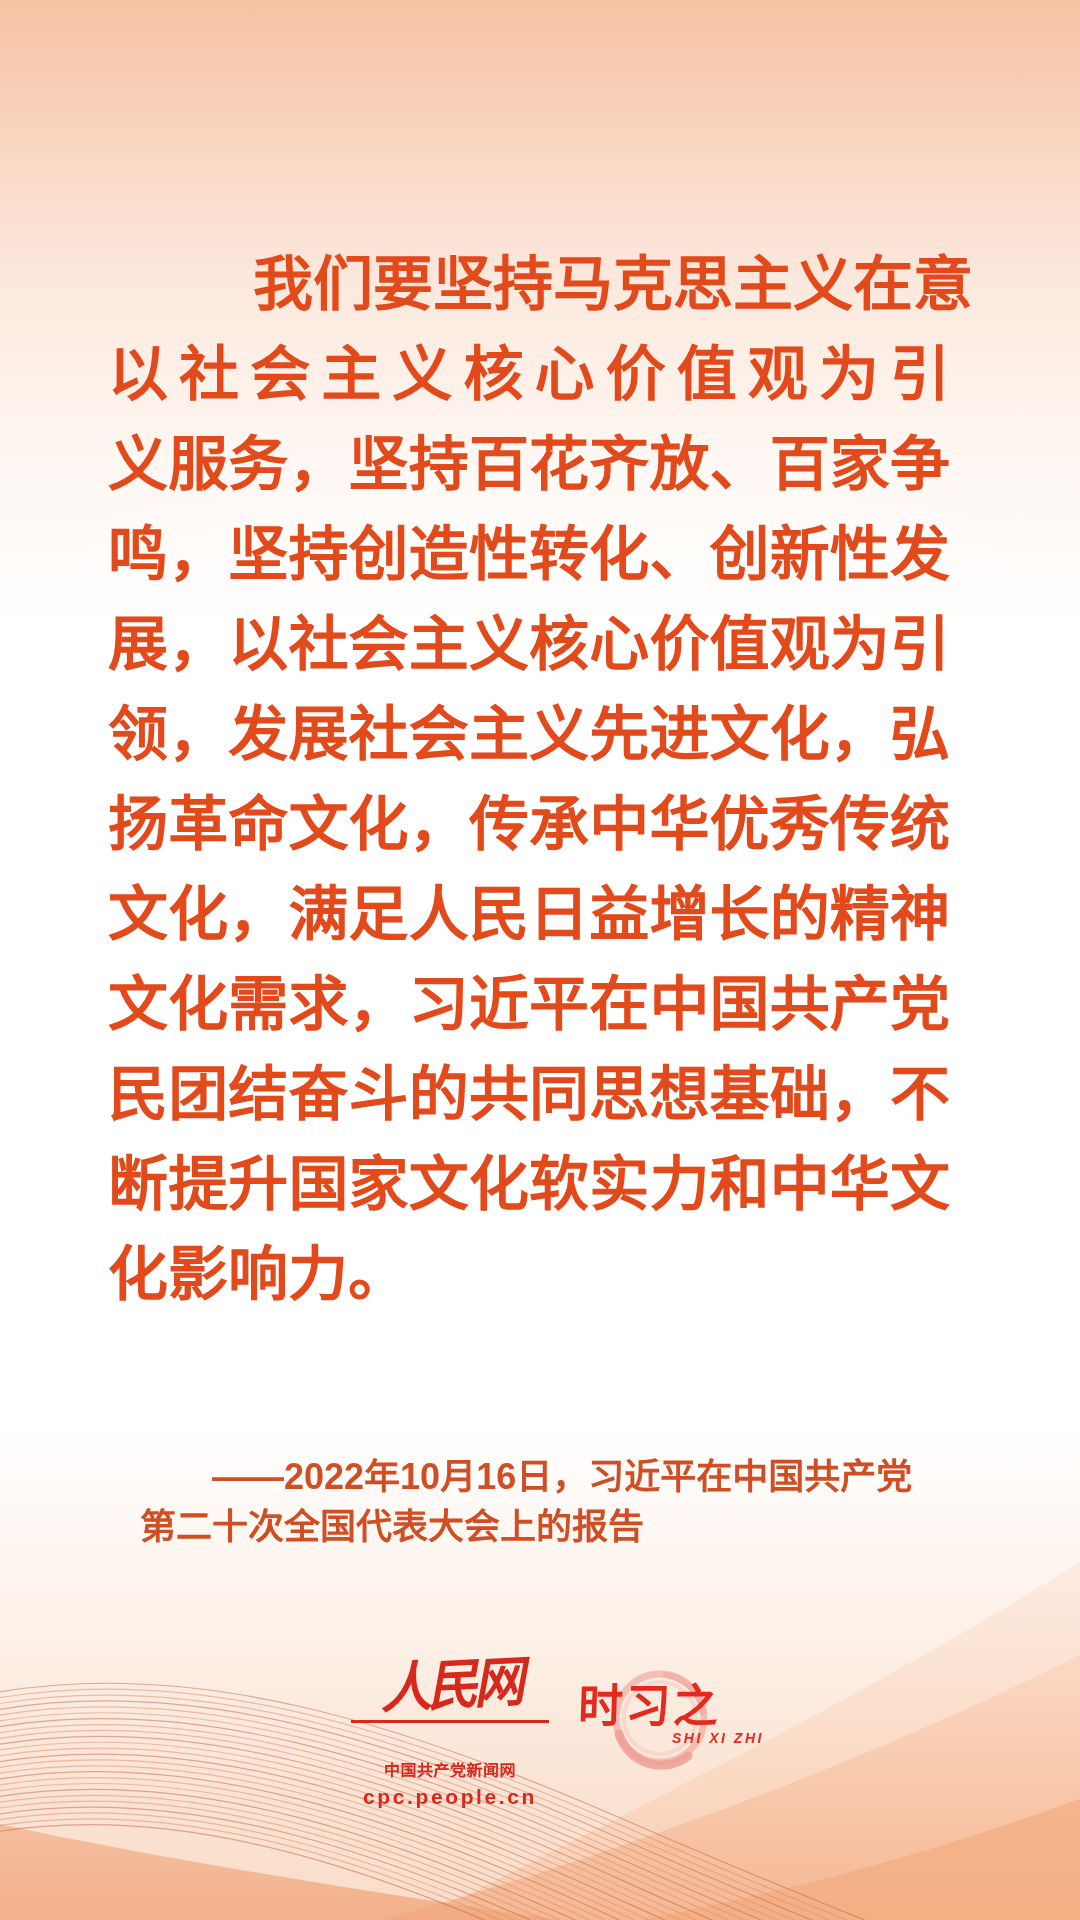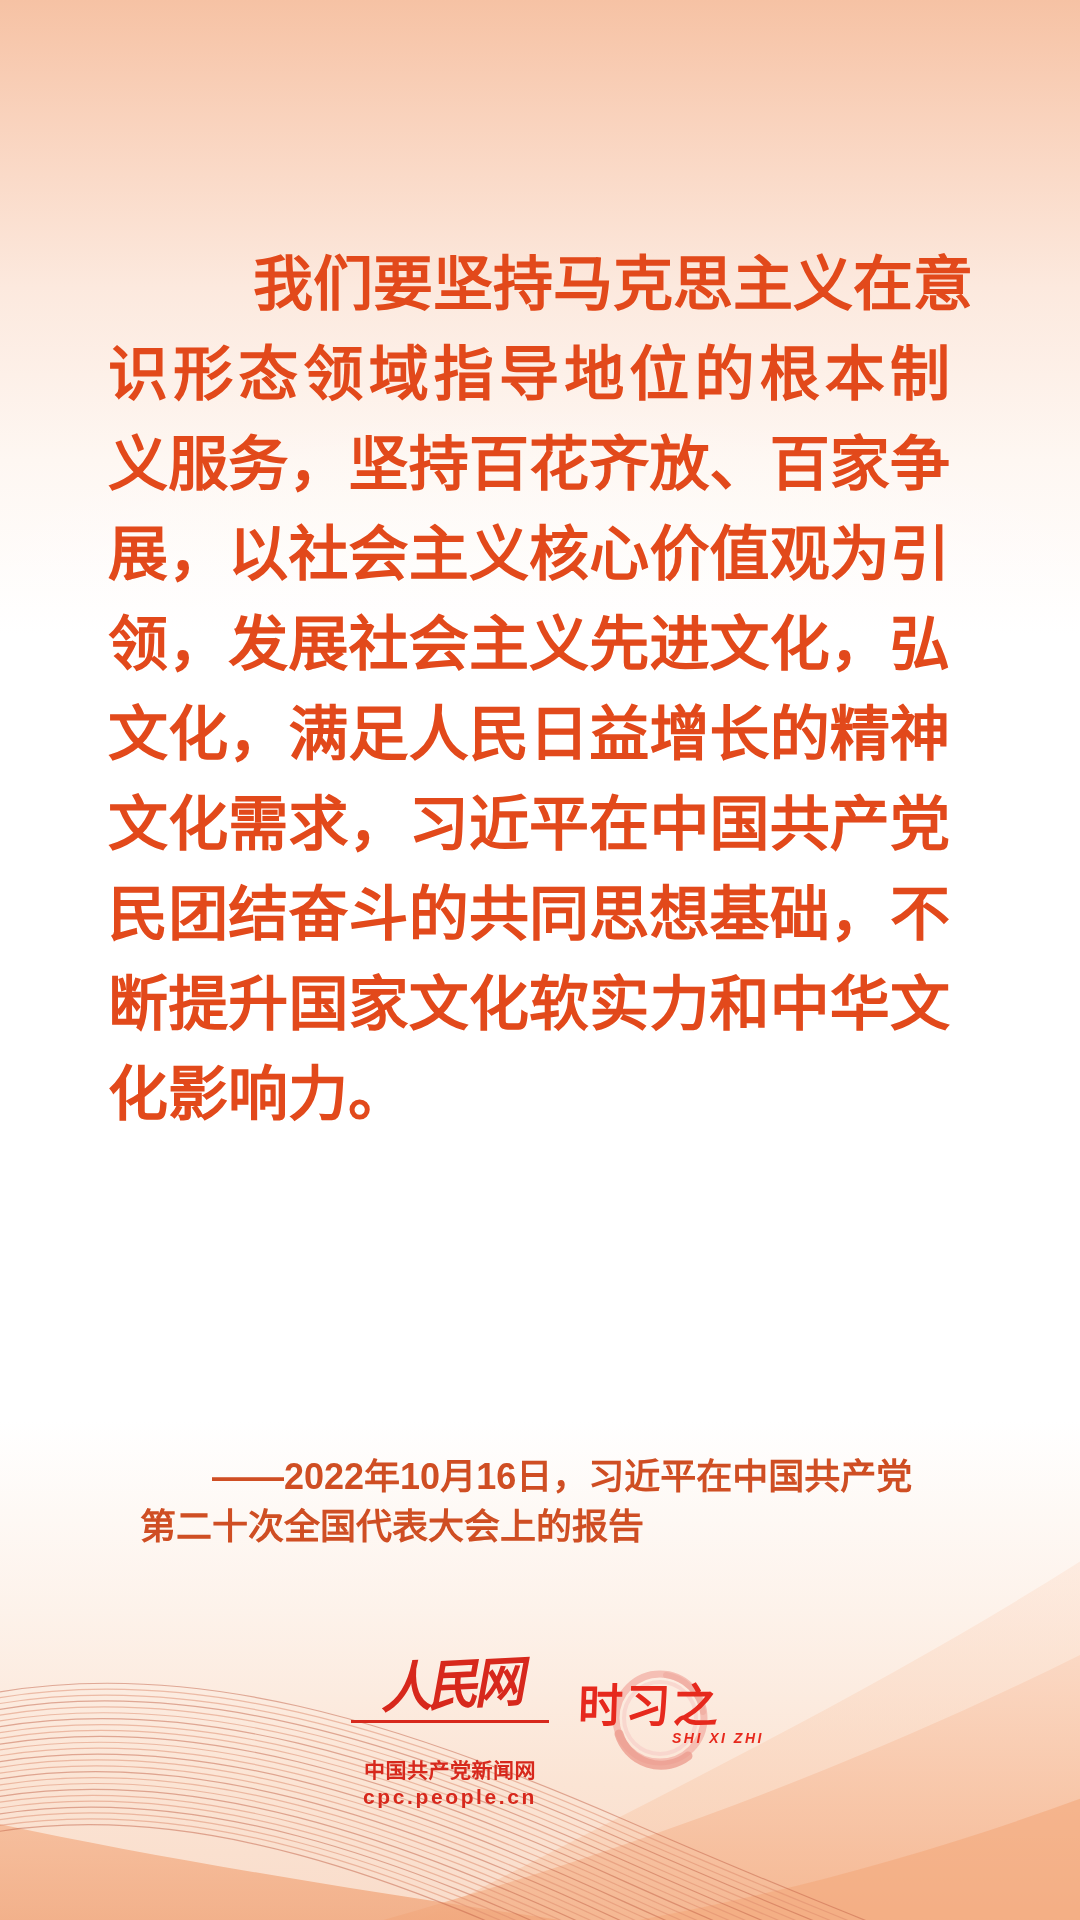--- a/index.html
+++ b/index.html
@@ -84,21 +84,21 @@
     transform: rotate(-3deg) scaleX(0.95);
     transform-origin: center;
   }
   .people-divider {
     width: 198px;
     height: 3px;
     background: #d7281c;
     margin: 2px auto 3px auto;
   }
   .people-site {
-    font-size: 21px;
+    font-size: 16px;
     line-height: 26px;
     font-weight: 700;
     letter-spacing: 0.5px;
     white-space: nowrap;
     margin-top: 35px;
   }
   .people-domain {
     font-size: 21px;
     line-height: 24px;
     font-weight: 700;
@@ -185,24 +185,26 @@
         <path d="M -12 1810 C 190 1774.32, 400 1849.6, 625 1956.88 C 790 2033.52, 935 2094.16, 1095 2162.8" stroke="#dd8a6c" opacity="0.5"></path>
         <path d="M -12 1815.8 C 190 1780.236, 400 1855.98, 625 1963.724 C 790 2040.596, 935 2101.468, 1095 2170.34" stroke="#c4634a" opacity="0.5"></path>
         <path d="M -12 1821.6 C 190 1786.152, 400 1862.3600000000001, 625 1970.568 C 790 2047.672, 935 2108.776, 1095 2177.88" stroke="#dd8a6c" opacity="0.5"></path>
         <path d="M -12 1827.4 C 190 1792.068, 400 1868.74, 625 1977.412 C 790 2054.748, 935 2116.084, 1095 2185.42" stroke="#dd8a6c" opacity="0.5"></path>
         <path d="M -12 1833.2 C 190 1797.984, 400 1875.12, 625 1984.2559999999999 C 790 2061.824, 935 2123.392, 1095 2192.96" stroke="#c4634a" opacity="0.5"></path>
       </g>
   </svg>
 
   <div class="quote">
     <div class="ql first">我们要坚持马克思主义在意</div>
-    <div class="ql">识形态领域指导地位的根本制</div>
+    <div class="ql">以社会主义核心价值观为引</div>
     <div class="ql">义服务，坚持百花齐放、百家争</div>
+    <div class="ql">鸣，坚持创造性转化、创新性发</div>
     <div class="ql">展，以社会主义核心价值观为引</div>
     <div class="ql">领，发展社会主义先进文化，弘</div>
+    <div class="ql">扬革命文化，传承中华优秀传统</div>
     <div class="ql">文化，满足人民日益增长的精神</div>
     <div class="ql">文化需求，习近平在中国共产党</div>
     <div class="ql">民团结奋斗的共同思想基础，不</div>
     <div class="ql">断提升国家文化软实力和中华文</div>
     <div class="ql last">化影响力。</div>
   </div>
 
   <div class="attribution">
     <div class="al indent">——2022年10月16日，习近平在中国共产党</div>
     <div class="al">第二十次全国代表大会上的报告</div>

